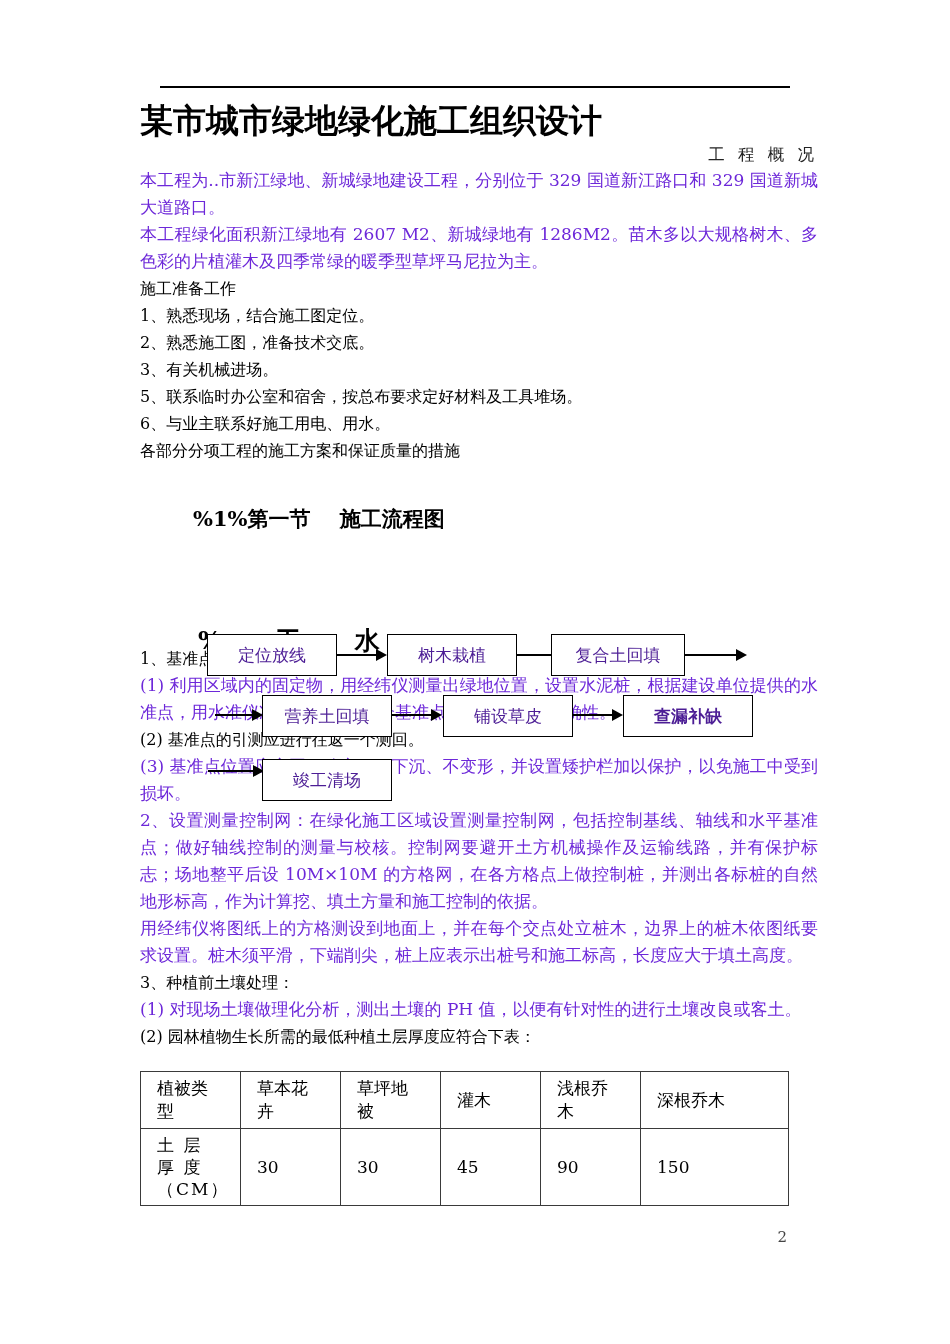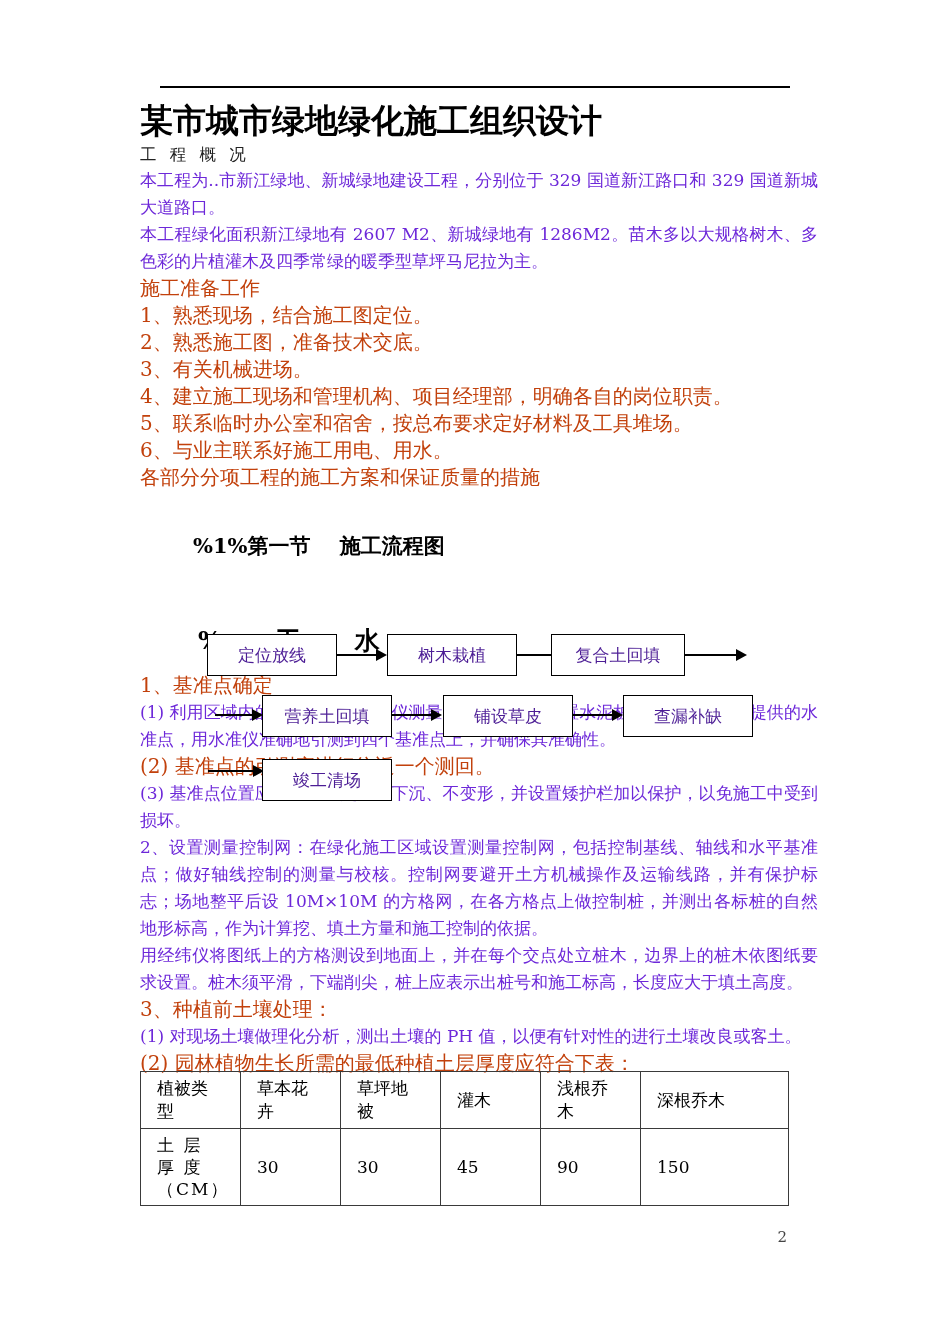--- a/index.html
+++ b/index.html
@@ -47,38 +47,39 @@
     padding: 0;
     white-space: nowrap;
   }
 
   .subhead {
     font-size: 16.5px;
     line-height: 1.0;
     margin: 6px 0 3px 0;
     letter-spacing: 4px;
     color: #222;
+    text-align: right;
   }
 
   p.body-line {
     font-size: 17px;
     line-height: 27px;
     margin: 0;
     padding: 0;
     text-align: justify;
     text-justify: inter-ideograph;
     color: #6d28d9;
   }
 
   p.plain {
-    font-size: 20px;
+    font-size: 16px;
     line-height: 27px;
     margin: 0;
     padding: 0;
-    color: #c2410c;
+    color: #000000;
   }
 
   
   h2#section-heading {
     font-size: 21px;
     font-weight: bold;
     margin: 0;
     padding: 0;
     line-height: 1;
     white-space: pre;
@@ -195,21 +196,20 @@
 
     <div class="subhead">工 程 概 况</div>
 
     <p class="body-line">本工程为..市新江绿地、新城绿地建设工程，分别位于 329 国道新江路口和 329 国道新城大道路口。</p>
     <p class="body-line">本工程绿化面积新江绿地有 2607 M2、新城绿地有 1286M2。苗木多以大规格树木、多色彩的片植灌木及四季常绿的暖季型草坪马尼拉为主。</p>
 
     <p class="plain">施工准备工作</p>
     <p class="plain">1、熟悉现场，结合施工图定位。</p>
     <p class="plain">2、熟悉施工图，准备技术交底。</p>
     <p class="plain">3、有关机械进场。</p>
-    <p class="plain">4、建立施工现场和管理机构、项目经理部，明确各自的岗位职责。</p>
     <p class="plain">5、联系临时办公室和宿舍，按总布要求定好材料及工具堆场。</p>
     <p class="plain">6、与业主联系好施工用电、用水。</p>
     <p class="plain">各部分分项工程的施工方案和保证质量的措施</p>
 
     <div style="height:44px"></div>
     <h2 id="section-heading" style="margin-left:53px">%1%第一节    施工流程图</h2>
 
     <div style="height:116px"></div>
 
     <p class="plain">1、基准点确定</p>
@@ -261,21 +261,21 @@
       <div class="head"></div>
     </div>
 
     <div class="fc-box" style="left:443px; top:695px; width:130px; height:42px;">铺设草皮</div>
 
     <div class="fc-arrow" style="left:573px; top:707px; width:50px; height:16px;">
       <div class="shaft" style="width:39px;"></div>
       <div class="head"></div>
     </div>
 
-    <div class="fc-box" style="left:623px; top:695px; width:130px; height:42px;">查漏补缺</div>
+    <div class="fc-box" style="left:623px; top:695px; width:130px; height:42px;font-weight:bold;">查漏补缺</div>
 
     <div class="fc-arrow" style="left:208px; top:763px; width:56px; height:16px;">
       <div class="shaft" style="width:45px;"></div>
       <div class="head"></div>
     </div>
 
     <div class="fc-box" style="left:262px; top:759px; width:130px; height:42px;">竣工清场</div>
 
   </div>
 

